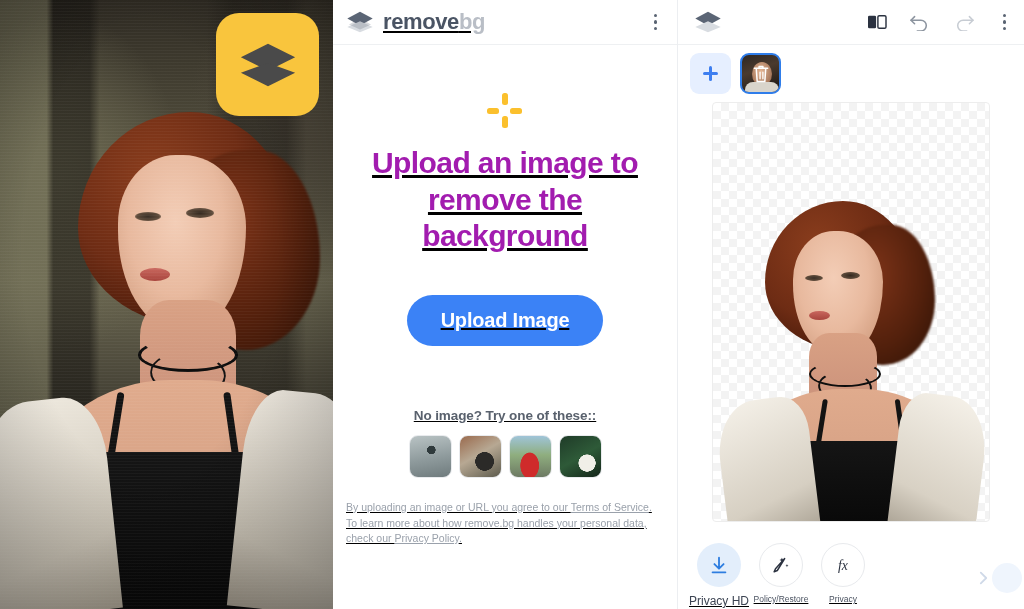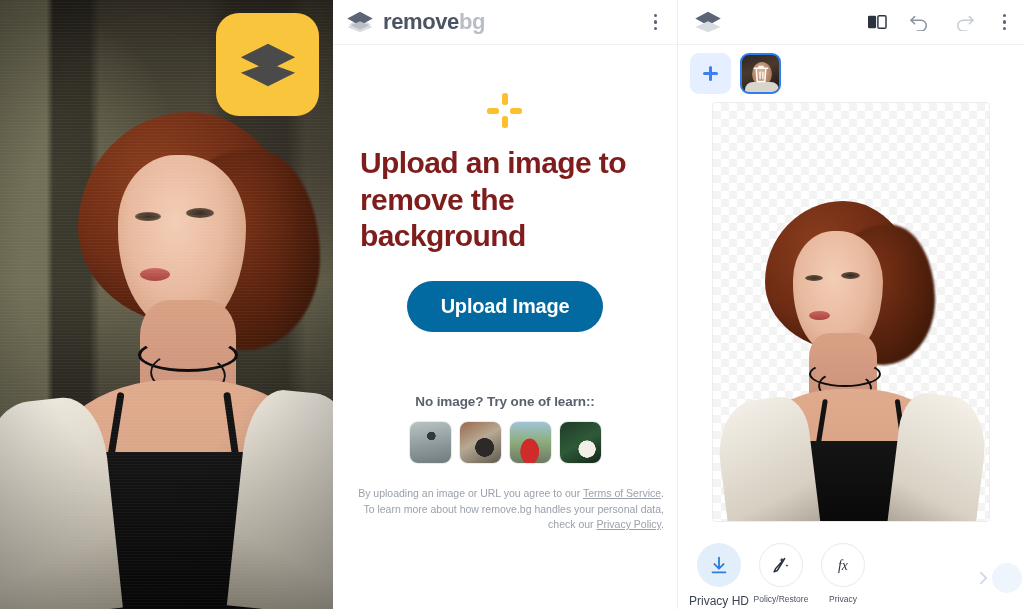--- a/index.html
+++ b/index.html
@@ -1,21 +1,21 @@
 <!DOCTYPE html>
 <html><head>
 <meta charset="utf-8">
 <style>
   * { box-sizing: border-box; margin: 0; padding: 0; }
   html, body {
     width: 1024px; height: 609px;
     font-family: "Liberation Sans", sans-serif;
     background: #ffffff; overflow: hidden;
   }
-  .screen { position: relative; width: 1024px; height: 604px; display: flex; }
+  .screen { position: relative; width: 1024px; height: 604px; display: flex; text-decoration: underline; }
 
   
   .panel-photo {
     position: relative; width: 333px; height: 609px;
     overflow: hidden; flex: 0 0 333px;
     background: #2a2620;
   }
   .photo-bg {
     position: absolute; inset: 0;
     background:
@@ -123,25 +123,25 @@
     padding-top: 48px;
   }
   .spark { width: 36px; height: 36px; position: relative; margin-bottom: 16px; }
   .spark i { position: absolute; background: #fbc02d; border-radius: 2.5px; }
   .spark i:nth-child(1){ left:15px; top:0;  width:6px; height:12px; }
   .spark i:nth-child(2){ left:15px; top:23px; width:6px; height:12px; }
   .spark i:nth-child(3){ left:0;  top:15px; width:12px; height:6px; }
   .spark i:nth-child(4){ left:23px; top:15px; width:12px; height:6px; }
 
   .up-title {
-    font-size: 30px; line-height: 1.22; font-weight: 800; color: #7f1d1d;
-    letter-spacing: -.6px; max-width: 290px;
+    font-size: 30px; line-height: 1.22; font-weight: 800; color: #a21caf;
+    text-align: center; letter-spacing: -.6px; max-width: 290px;
   }
   .up-btn {
-    margin-top: 26px; background: #0369a1; color: #fff; border: 0;
+    margin-top: 40px; background: #3b82f6; color: #fff; border: 0;
     font-family: inherit; font-size: 20px; font-weight: 600;
     padding: 14px 34px; border-radius: 28px; cursor: pointer; letter-spacing: -.2px;
   }
   .samples-label {
     margin-top: 62px; font-size: 13.5px; font-weight: 700; color: #59616d; letter-spacing: -.1px;
   }
   .samples { margin-top: 12px; display: flex; gap: 7px; }
   .sample {
     width: 43px; height: 43px; border-radius: 9px; overflow: hidden;
     cursor: pointer; border: 1px solid #e9ebee;
@@ -153,21 +153,21 @@
       radial-gradient(circle at 60% 62%, #2b2a28 0 26%, rgba(0,0,0,0) 27%),
       linear-gradient(150deg, #9a6a4d 0%, #b7a893 45%, #5d5b4d 100%); }
   .s3 { background:
       radial-gradient(ellipse at 48% 72%, #cf2b2b 0 30%, rgba(0,0,0,0) 32%),
       linear-gradient(180deg, #9fc4d8 0%, #8fae7f 46%, #6d7a63 100%); }
   .s4 { background:
       radial-gradient(circle at 66% 66%, #f1efe8 0 22%, rgba(0,0,0,0) 23%),
       linear-gradient(150deg, #1f3b28 0%, #2e5a38 50%, #15261a 100%); }
 
   .legal {
-    margin-top: 22px; width: 318px; text-align: right;
+    margin-top: 22px; width: 318px; text-align: left;
     font-size: 10.5px; line-height: 1.5; color: #9aa1ab;
   }
   .legal a { color: #9aa1ab; text-decoration: underline; }
 
   
   .panel-editor {
     position: relative; width: 346px; height: 609px; flex: 0 0 346px;
     background: #fff; display: flex; flex-direction: column;
   }
   .ed-header {
@@ -329,21 +329,21 @@
         <i></i>
           <i></i>
           <i></i>
           <i></i>
       </div>
 
       <div class="up-title">Upload an image to remove the background</div>
 
       <button class="up-btn">Upload Image</button>
 
-      <div class="samples-label">No image? Try one of learn::</div>
+      <div class="samples-label">No image? Try one of these::</div>
 
       <div class="samples">
         <div class="sample s1"></div>
         <div class="sample s2"></div>
         <div class="sample s3"></div>
         <div class="sample s4"></div>
       </div>
 
       <div class="legal">
         <span>By uploading an image or URL you agree to our </span><a href="#">Terms of Service</a><span>. To learn more about how remove.bg handles your personal data, check our </span><a href="#">Privacy Policy</a><span>.</span>

